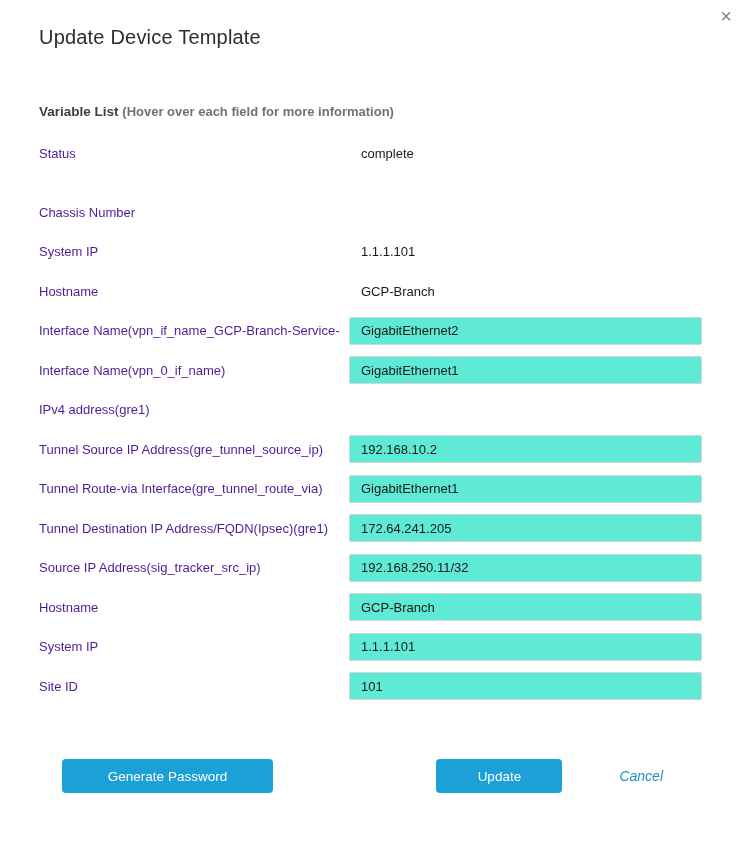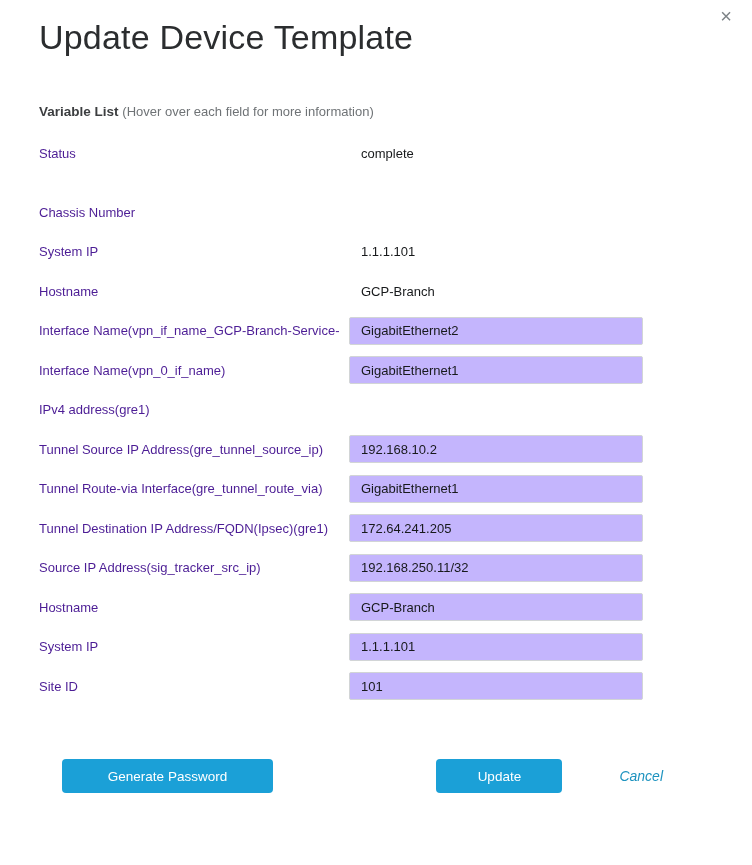--- a/index.html
+++ b/index.html
@@ -8,49 +8,49 @@
     font-family:"Liberation Sans","DejaVu Sans",sans-serif;
     color:#17191b;overflow:hidden;
   }
   .close{
     position:absolute;top:2px;right:16px;
     font-size:20px;font-weight:300;color:#7d8387;
     cursor:pointer;line-height:24px;padding:2px 4px;
   }
   .title{
     margin:20px 0 0 39px;
-    font-size:34px;font-weight:400;color:#2b2d2f;
+    font-size:20px;font-weight:400;color:#2b2d2f;
     letter-spacing:0.2px;line-height:34px;
   }
   .section-head{
     margin:50px 0 0 39px;
     font-size:13.5px;color:#3c3e40;
   }
   .section-head .head-bold{font-weight:bold;}
-  .section-head .head-hint{font-weight:400;color:#6f7376;font-size:13px;}
+  .section-head .head-hint{font-weight:700;color:#6f7376;font-size:13px;}
   .rows{margin-top:15px;}
   .row{
     display:flex;align-items:center;
     height:39.5px;padding-left:39px;
   }
   .row .label{
     width:310px;flex:none;
     font-size:13px;color:#4c1d95;
     white-space:nowrap;overflow:hidden;
   }
   .row .value{
     padding-left:12px;font-size:13px;color:#17191b;white-space:nowrap;
   }
   .spacer-row{height:19px;}
   .field-input{
-    box-sizing:border-box;width:294px;height:28px;
+    box-sizing:border-box;width:353px;height:28px;
     border:1px solid #d2d5d6;border-radius:2px;
     padding:0 11px;font-size:13px;color:#17191b;
     font-family:"Liberation Sans","DejaVu Sans",sans-serif;
-    background:#c4b5fd;outline:none;
+    background:#5eead4;outline:none;
   }
   .footer{
     margin-top:53px;
     display:flex;align-items:center;
     padding:0 89px 0 22px;
     margin-left:40px;
   }
   .btn{
     border:none;border-radius:4px;
     background:#1ba0d7;color:#ffffff;

